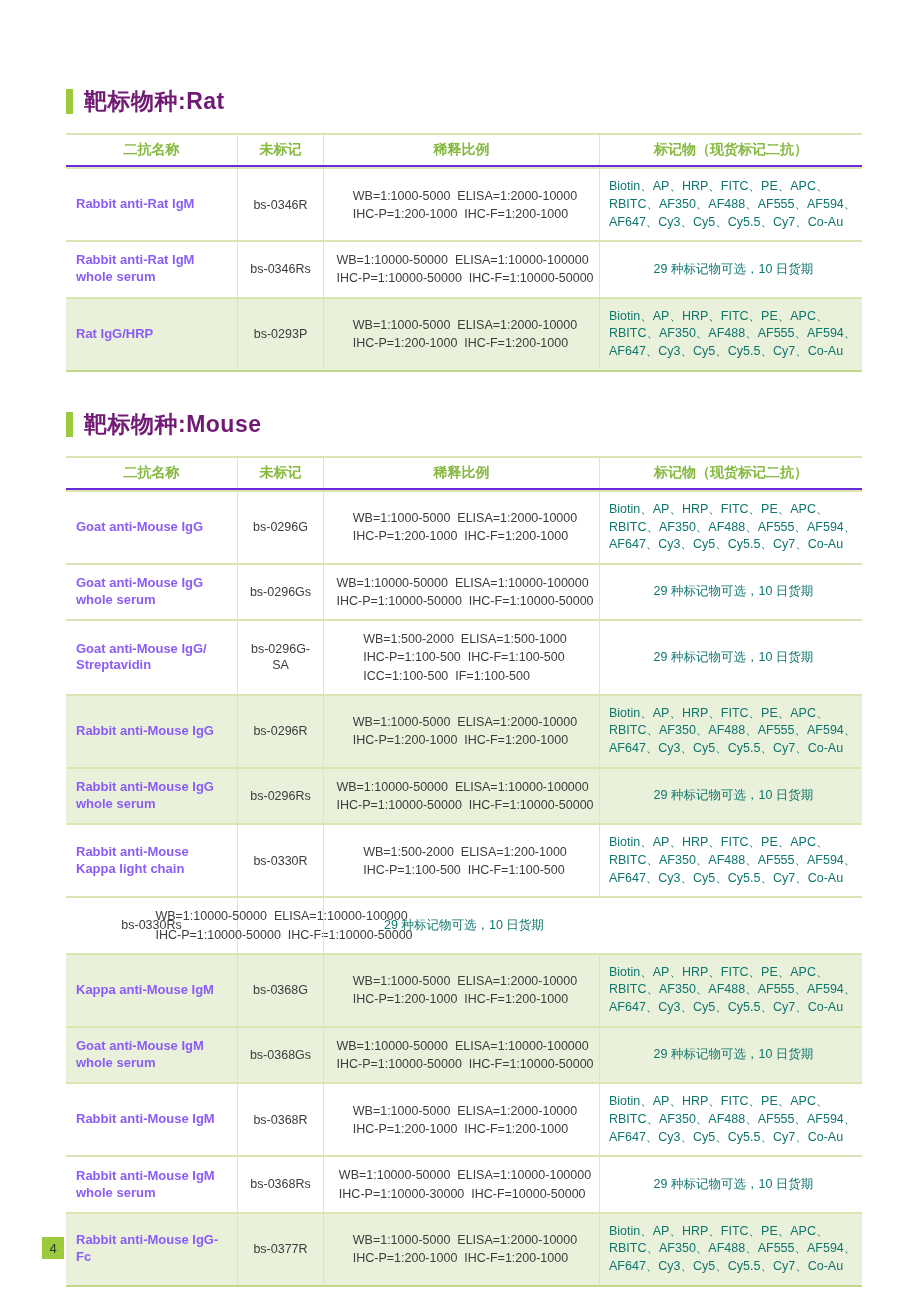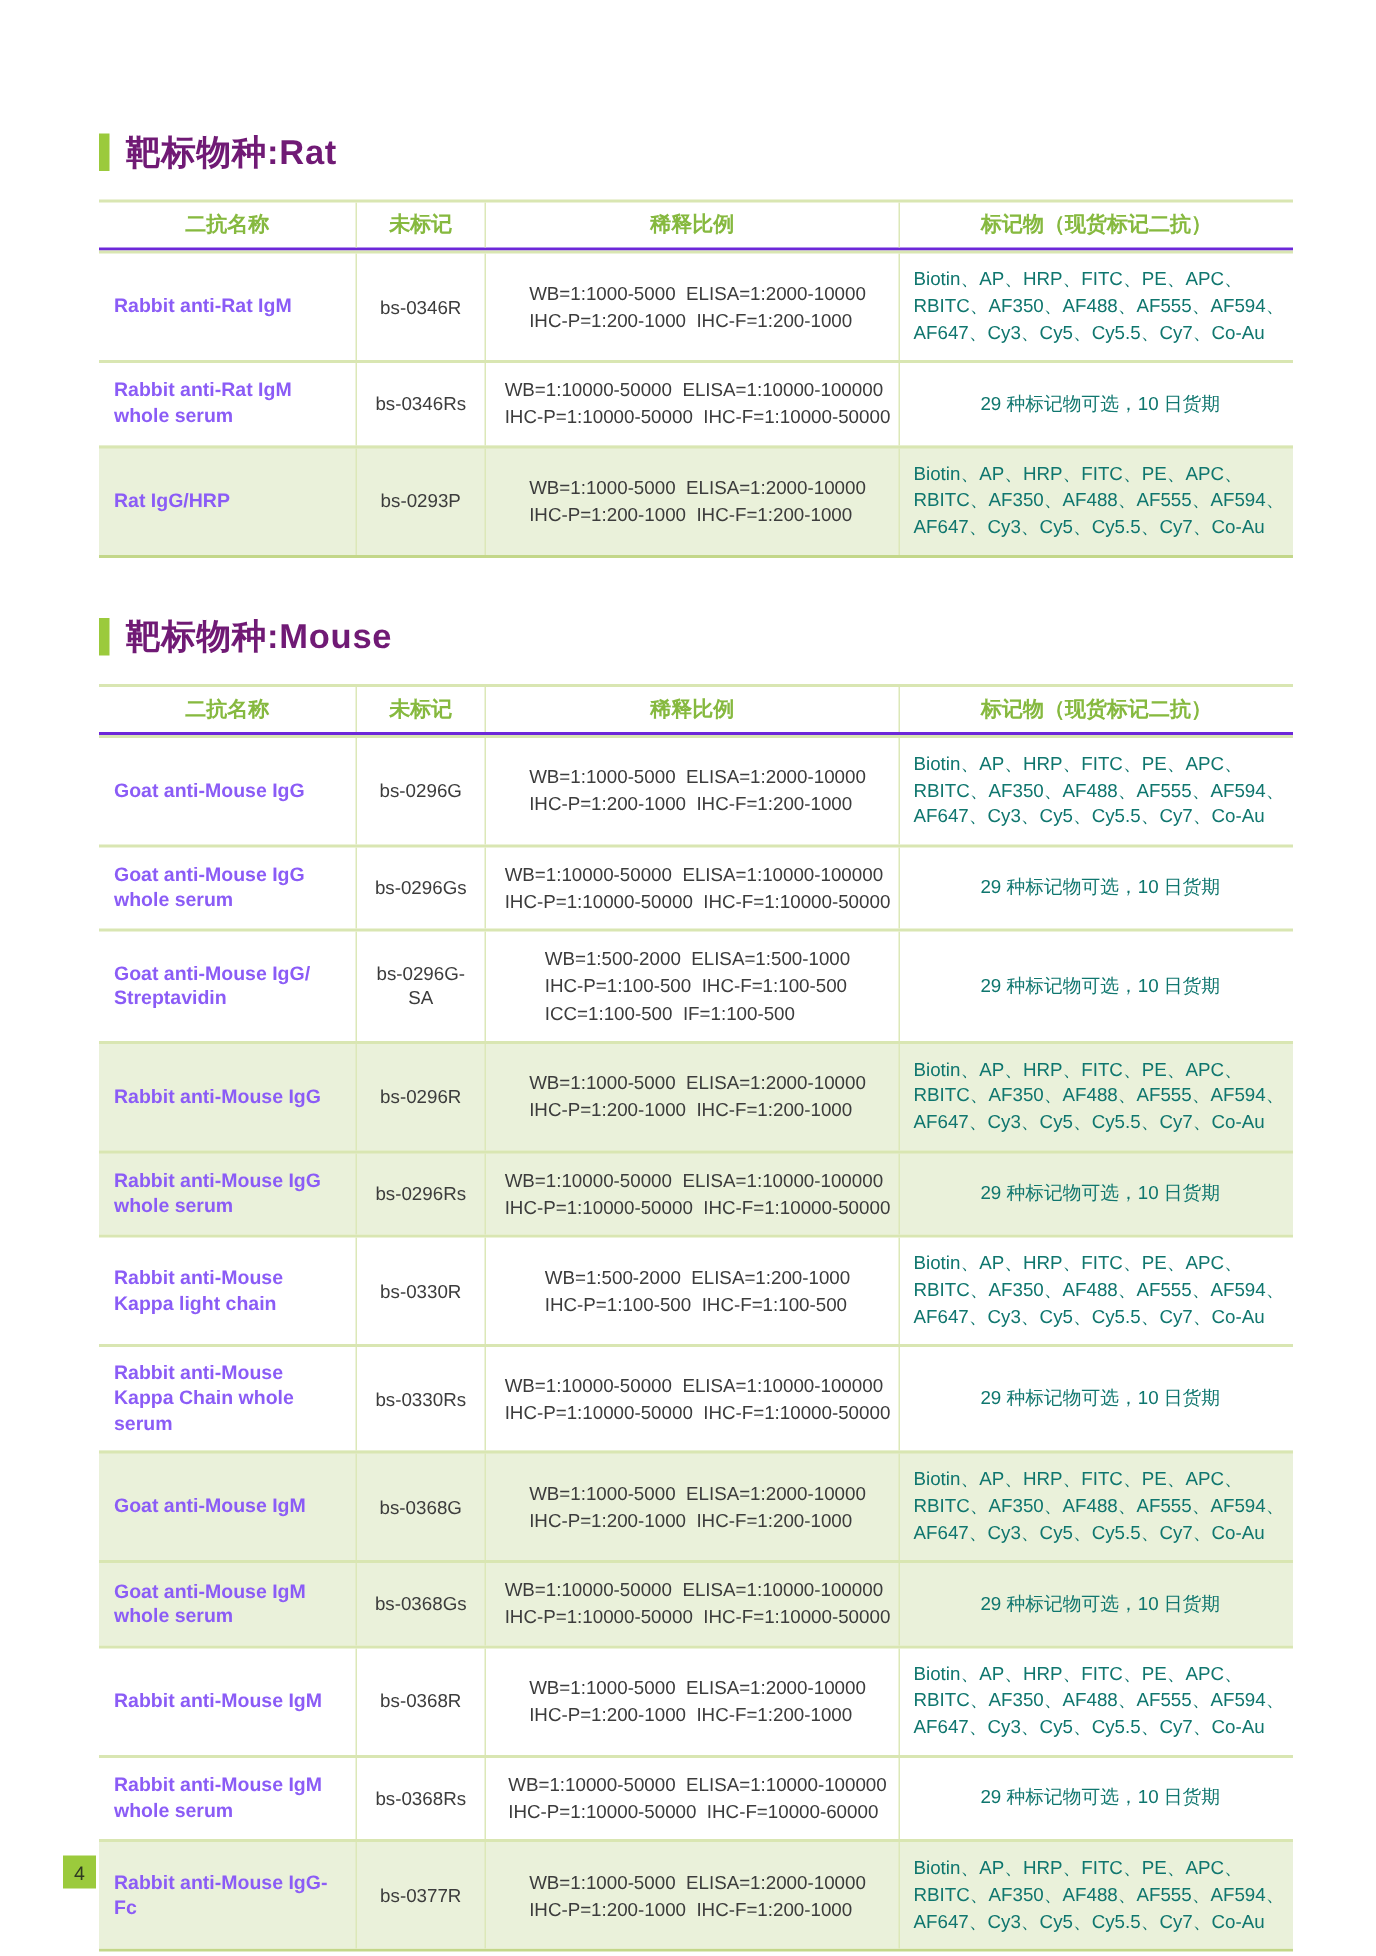--- a/index.html
+++ b/index.html
@@ -237,39 +237,36 @@
               <div>
                 <div class="dline">WB=1:500-2000  ELISA=1:200-1000</div>
                 <div class="dline">IHC-P=1:100-500  IHC-F=1:100-500</div>
               </div>
             </div>
             <div class="cell c-label">
               <div>Biotin、AP、HRP、FITC、PE、APC、RBITC、AF350、AF488、AF555、AF594、AF647、Cy3、Cy5、Cy5.5、Cy7、Co-Au</div>
             </div>
           </div>
           <div class="trow">
-            <div class="cell c-name">
-              <div>Rabbit anti-Mouse Kappa Chain whole serum</div>
-            </div>
             <div class="cell c-code">
               <div>bs-0330Rs</div>
             </div>
             <div class="cell c-dil">
               <div>
                 <div class="dline">WB=1:10000-50000  ELISA=1:10000-100000</div>
                 <div class="dline">IHC-P=1:10000-50000  IHC-F=1:10000-50000</div>
               </div>
             </div>
             <div class="cell c-label">
               <div>29 种标记物可选，10 日货期</div>
             </div>
           </div>
           <div class="trow hl">
             <div class="cell c-name">
-              <div>Goat anti-Mouse IgM</div>
+              <div>Kappa anti-Mouse IgM</div>
             </div>
             <div class="cell c-code">
               <div>bs-0368G</div>
             </div>
             <div class="cell c-dil">
               <div>
                 <div class="dline">WB=1:1000-5000  ELISA=1:2000-10000</div>
                 <div class="dline">IHC-P=1:200-1000  IHC-F=1:200-1000</div>
               </div>
             </div>
@@ -314,21 +311,21 @@
           <div class="trow">
             <div class="cell c-name">
               <div>Rabbit anti-Mouse IgM whole serum</div>
             </div>
             <div class="cell c-code">
               <div>bs-0368Rs</div>
             </div>
             <div class="cell c-dil">
               <div>
                 <div class="dline">WB=1:10000-50000  ELISA=1:10000-100000</div>
-                <div class="dline">IHC-P=1:10000-50000  IHC-F=10000-60000</div>
+                <div class="dline">IHC-P=1:10000-30000  IHC-F=10000-50000</div>
               </div>
             </div>
             <div class="cell c-label">
               <div>29 种标记物可选，10 日货期</div>
             </div>
           </div>
           <div class="trow hl">
             <div class="cell c-name">
               <div>Rabbit anti-Mouse IgG-Fc</div>
             </div>

